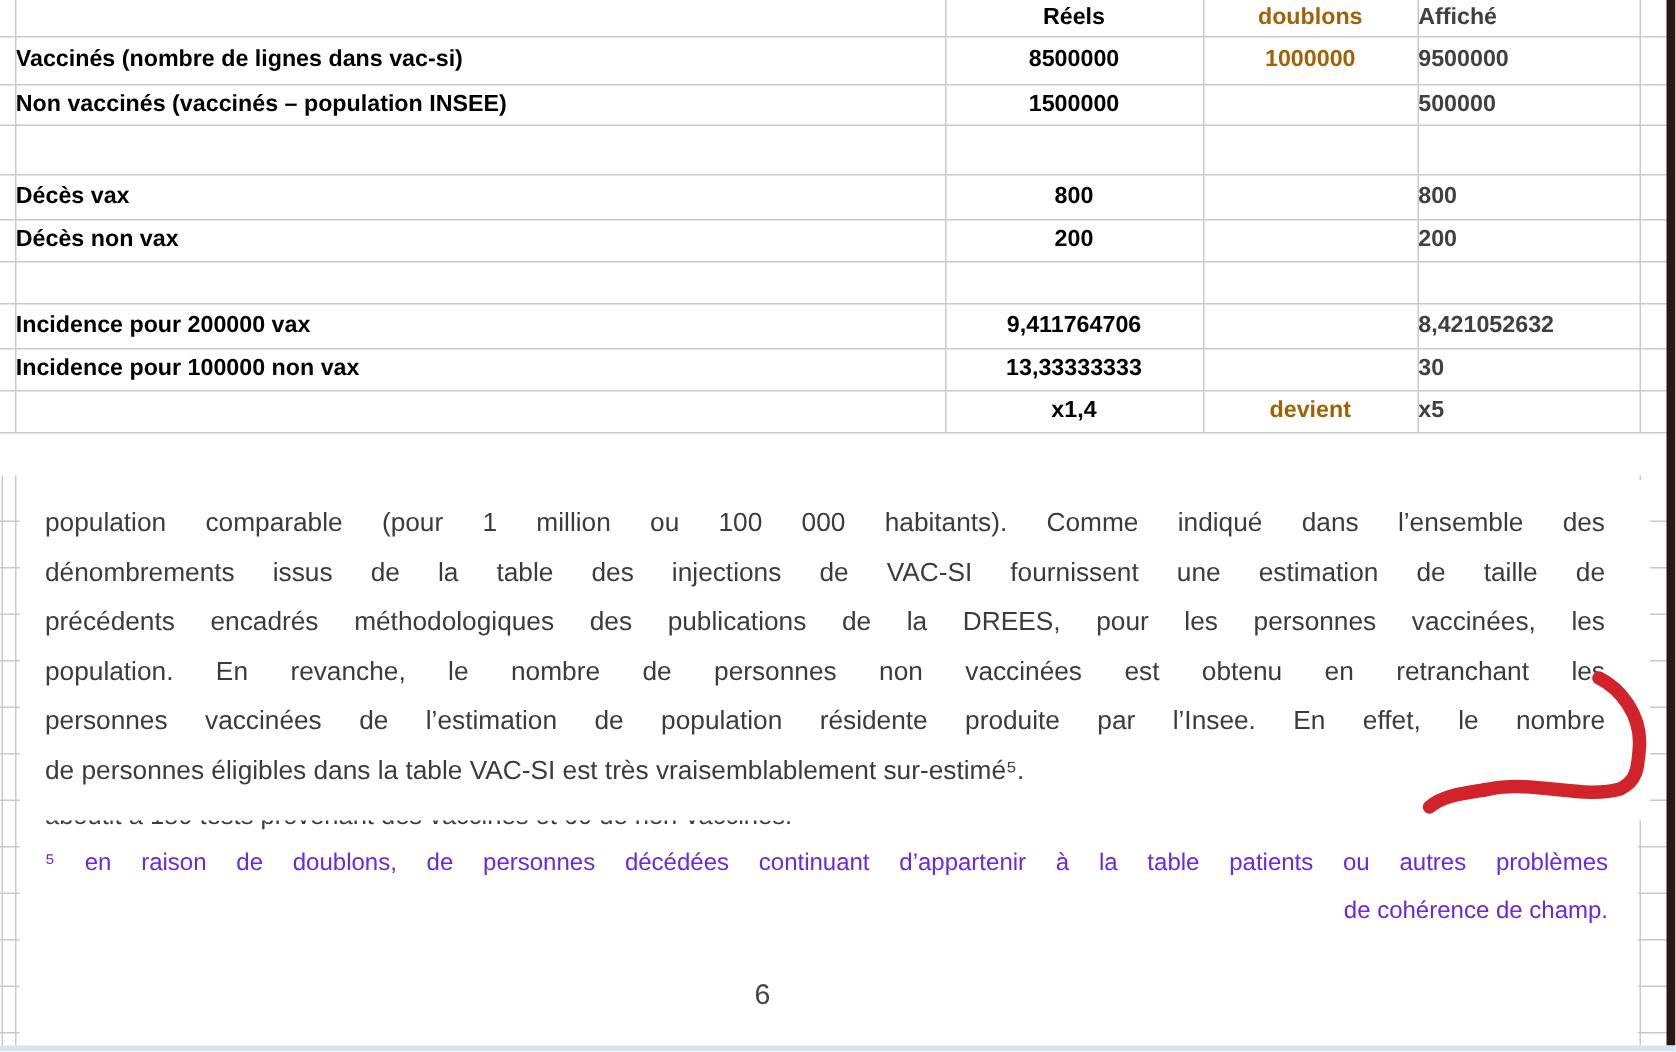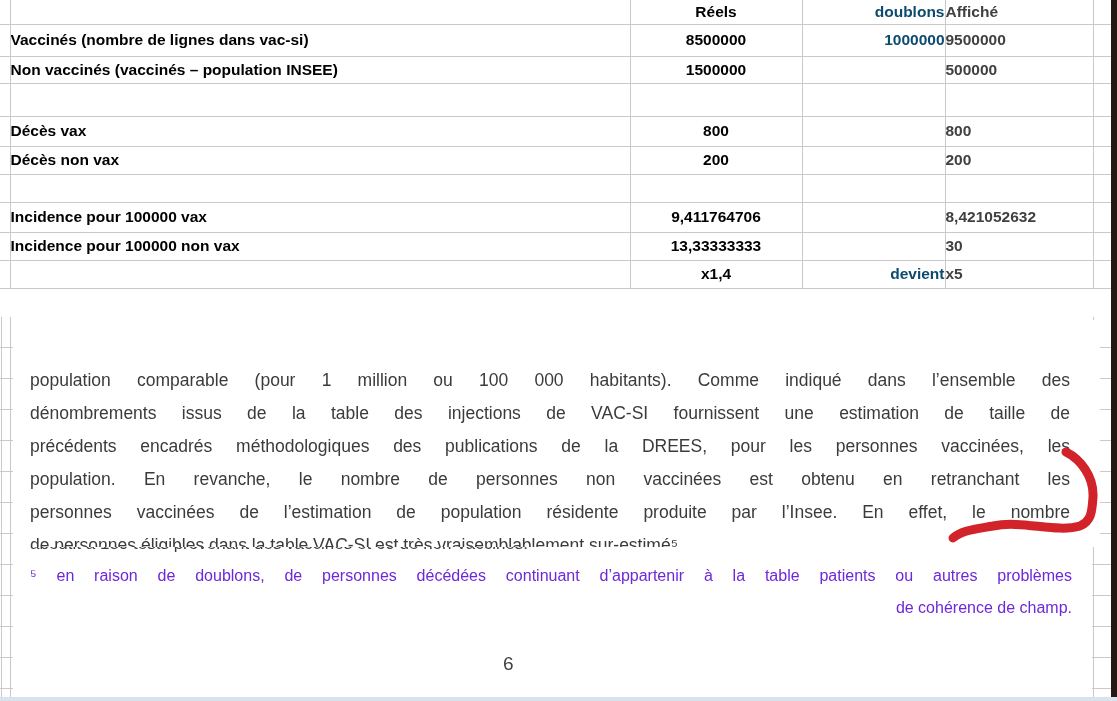--- a/index.html
+++ b/index.html
@@ -7,36 +7,36 @@
   #screen{position:relative;width:1117px;height:701px;background:#ffffff;overflow:hidden;}
 
   
   table.grid{position:absolute;left:0;top:0;border-collapse:collapse;table-layout:fixed;}
   table.grid td{border:1px solid #c9c9c9;padding:0;overflow:hidden;white-space:nowrap;
                 font-size:15.5px;font-weight:700;line-height:1;}
   table.grid tr:first-child td{border-top:none;}
   table.grid td.c-a{border-left:none;}
   td.c-label{text-align:left;padding-left:4px;color:#000000;}
   td.c-red{text-align:center;color:#000000;}
-  td.c-blk{text-align:right;color:#0c4a6e;}
+  td.c-blk{text-align:center;color:#a16207;}
   td.c-grn{color:#404040;}
   tr.r1{height:29px}tr.r2{height:24px}tr.r3{height:32px}tr.r4{height:27px}
   tr.r5{height:33px}tr.r6{height:30px}tr.r7{height:28px}tr.r8{height:28px}
   tr.r9{height:30px}tr.r10{height:28px}tr.r11{height:28px}
 
   
   .hline{position:absolute;left:0;width:1112px;height:1px;background:#c9c9c9;}
   .vline{position:absolute;width:1px;background:#c9c9c9;}
 
   
   .doc-img{position:absolute;background:#ffffff;}
   #doc1{left:13px;top:320px;width:1087px;height:227px;}
   #doc2{left:13px;top:547px;width:1079px;height:149px;}
   .doc-text{position:absolute;left:17px;top:12px;width:1040px;color:#3b3b3b;
-            font-size:17.5px;line-height:33px;margin-top:32px;}
+            font-size:17.5px;line-height:33px;}
   .doc-line{white-space:nowrap;}
   .doc-line.j{white-space:normal;text-align:justify;text-align-last:justify;}
 
   .cutoff-wrap{position:absolute;left:17px;top:0;width:660px;height:10px;overflow:hidden;}
   .cutoff-wrap .cut{margin-top:-13px;font-size:17px;color:#3b3b3b;white-space:nowrap;}
   .footnote{position:absolute;left:17px;top:13px;width:1042px;color:#6d28d9;
             font-size:16px;line-height:32px;}
   .fn-l1{text-align:justify;text-align-last:justify;white-space:normal;}
   .fn-l2{text-align:right;white-space:nowrap;}
   .page-num{position:absolute;left:490px;top:106px;font-size:19px;color:#434343;}
@@ -128,21 +128,21 @@
     <tr class="r8">
       <td class="c-a"></td>
       <td class="c-label"></td>
       <td class="c-red"></td>
       <td class="c-blk"></td>
       <td class="c-grn"></td>
       <td></td>
     </tr>
     <tr class="r9">
       <td class="c-a"></td>
-      <td class="c-label">Incidence pour 100000 vax</td>
+      <td class="c-label">Incidence pour 200000 vax</td>
       <td class="c-red">9,411764706</td>
       <td class="c-blk"></td>
       <td class="c-grn">8,421052632</td>
       <td></td>
     </tr>
     <tr class="r10">
       <td class="c-a"></td>
       <td class="c-label">Incidence pour 100000 non vax</td>
       <td class="c-red">13,33333333</td>
       <td class="c-blk"></td>

